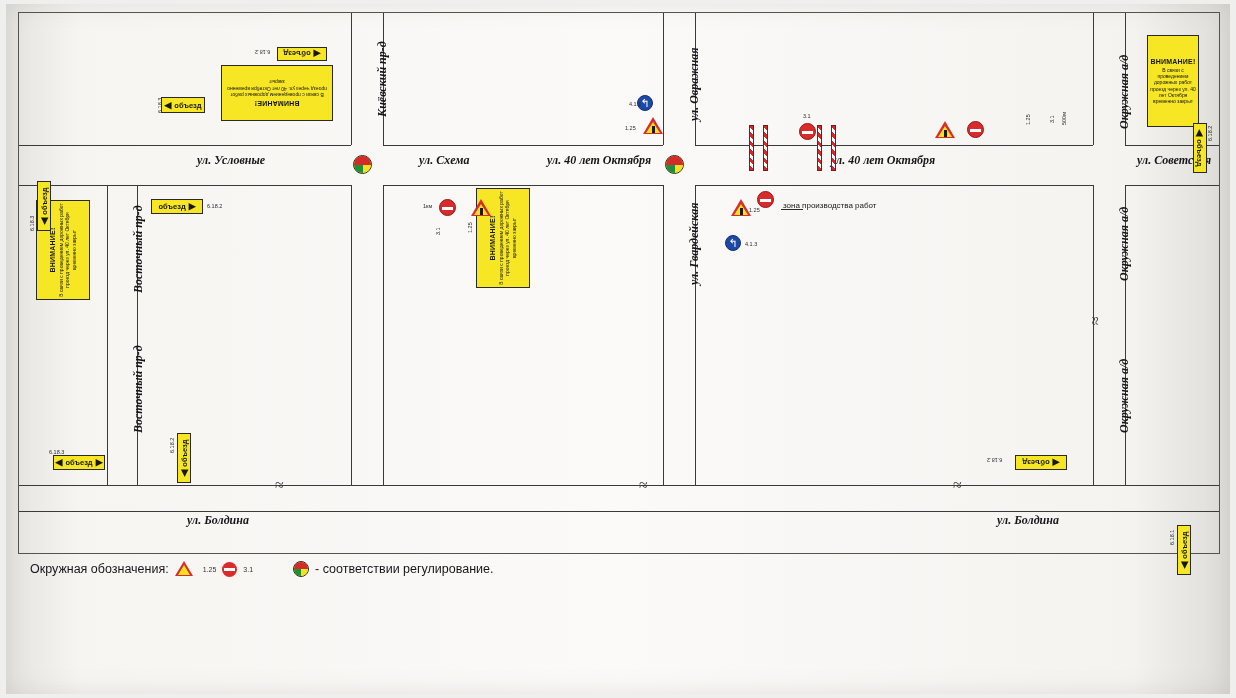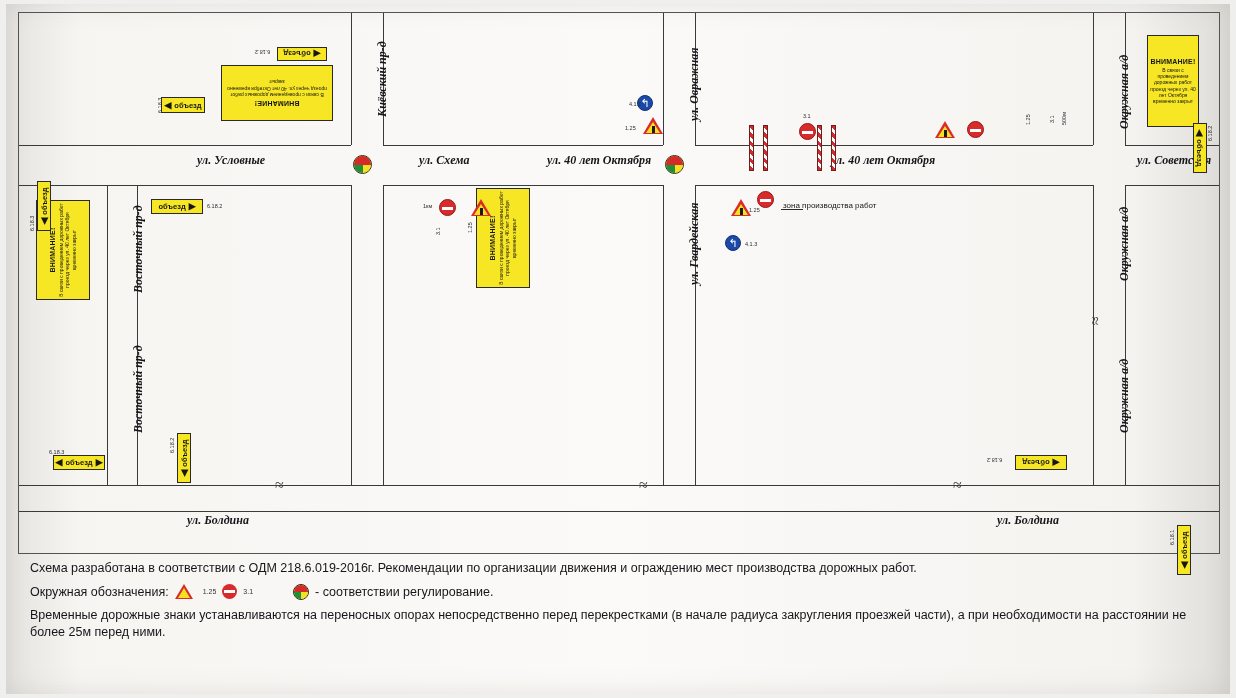--- a/index.html
+++ b/index.html
@@ -464,34 +464,32 @@
     </div>
     <div class="code rot" style="left:1006px; top:112px;">1.25</div>
     <div class="sign-noentry" style="left:948px; top:108px;"></div>
     <div class="code rot" style="left:1030px; top:110px;">3.1</div>
     <div class="code rot" style="left:1042px; top:112px;">500м</div>
     <div class="code" style="left:784px; top:100px;">3.1</div>
 
   </div>
 
   <div id="legend">
-    <p>Схема разработана в соответствии с ОДМ 218.6.019-2016г. Рекомендации по организации движения и ограждению мест производства дорожных работ.</p>
 
     <div class="legend-row">
       <span>Окружная обозначения:</span>
       <span class="mini-wrap">
         <span class="mini-warn"></span>
       </span>
       <span class="mini-code">1.25</span>
       <span class="mini-noentry"></span>
       <span class="mini-code">3.1</span>
       <span style="display:inline-block;width:28px;"></span>
       <span class="mini-tl">
         <i class="r"></i>
           <i class="g"></i>
           <i class="y"></i>
       </span>
       <span>- соответствии регулирование.</span>
     </div>
 
-    <p>Временные дорожные знаки устанавливаются на переносных опорах непосредственно перед перекрестками (в начале радиуса закругления проезжей части), а при необходимости на расстоянии не более 25м перед ними.</p>
   </div>
 </div>
 
 </body></html>

